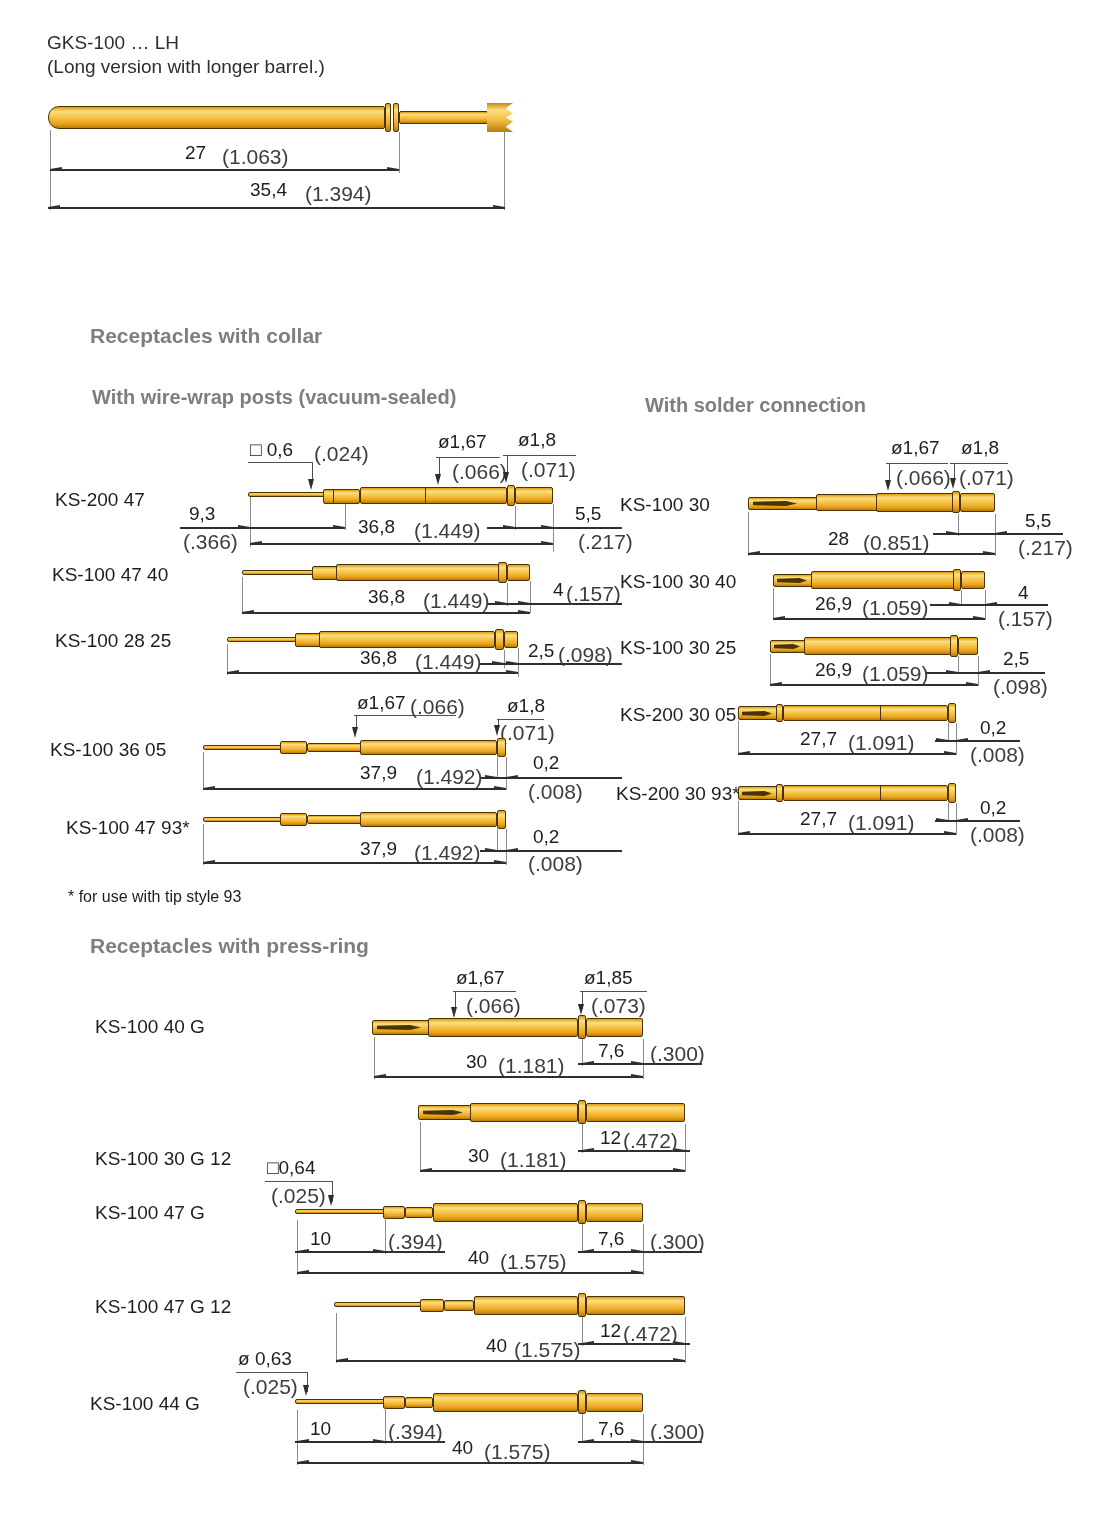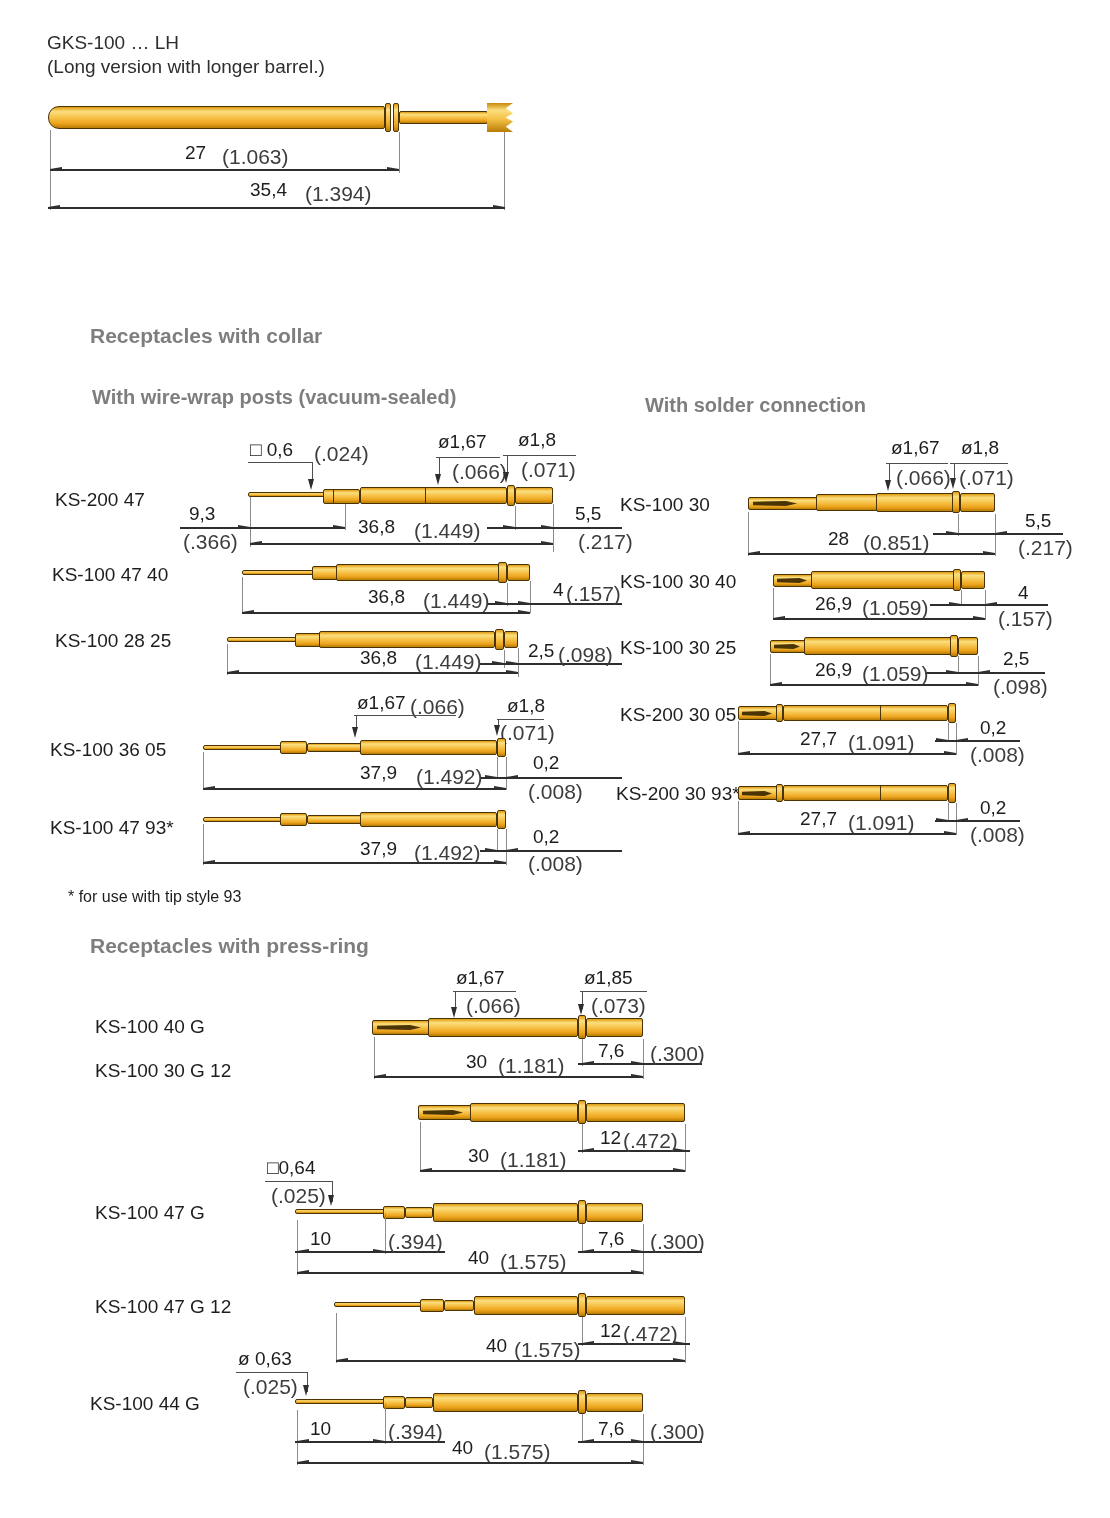--- a/index.html
+++ b/index.html
@@ -175,21 +175,21 @@
     <div class="t mm" style="left:533px;top:752px">0,2</div>
     <div class="t in" style="left:528px;top:780px">(.008)</div>
     <div class="t mm" style="left:360px;top:762px">37,9</div>
     <div class="t in" style="left:416px;top:765px">(1.492)</div>
     <div class="ln" style="left:203px;top:788px;width:303px"></div>
     <div class="aL" style="left:203px;top:786px"></div>
     <div class="aR" style="left:494px;top:786px"></div>
   </div>
 
   <div>
-    <div class="t lbl" style="left:50px;top:817px">KS-100 47 93*</div>
+    <div class="t lbl" style="left:66px;top:817px">KS-100 47 93*</div>
     <div class="g" style="left:203px;top:817px;width:79px;height:5px"></div>
     <div class="g" style="left:280px;top:813px;width:27px;height:13px"></div>
     <div class="g" style="left:307px;top:815px;width:55px;height:9px"></div>
     <div class="g" style="left:360px;top:812px;width:137px;height:15px"></div>
     <div class="g" style="left:497px;top:810px;width:9px;height:19px"></div>
     <div class="ex" style="left:203px;top:824px;height:41px"></div>
     <div class="ex" style="left:497px;top:829px;height:23px"></div>
     <div class="ex" style="left:506px;top:829px;height:36px"></div>
     <div class="ln" style="left:480px;top:850px;width:142px"></div>
     <div class="aR" style="left:485px;top:848px"></div>
@@ -355,21 +355,21 @@
     <div class="t mm" style="left:598px;top:1040px">7,6</div>
     <div class="t in" style="left:650px;top:1042px">(.300)</div>
     <div class="t mm" style="left:466px;top:1051px">30</div>
     <div class="t in" style="left:498px;top:1054px">(1.181)</div>
     <div class="ln" style="left:374px;top:1076px;width:269px"></div>
     <div class="aL" style="left:374px;top:1074px"></div>
     <div class="aR" style="left:631px;top:1074px"></div>
   </div>
 
   <div>
-    <div class="t lbl" style="left:95px;top:1060px">KS-100 30 G 12</div>
+    <div class="t lbl" style="left:95px;top:1148px">KS-100 30 G 12</div>
     <div class="g" style="left:418px;top:1105px;width:54px;height:15px"></div>
     <div class="slot" style="left:423px;top:1110px;width:40px;height:5px"></div>
     <div class="g" style="left:470px;top:1103px;width:108px;height:19px"></div>
     <div class="g" style="left:578px;top:1100px;width:8px;height:24px"></div>
     <div class="g" style="left:586px;top:1103px;width:99px;height:19px"></div>
     <div class="ex" style="left:420px;top:1122px;height:50px"></div>
     <div class="ex" style="left:582px;top:1124px;height:29px"></div>
     <div class="ex" style="left:685px;top:1124px;height:48px"></div>
     <div class="ln" style="left:578px;top:1150px;width:112px"></div>
     <div class="aL" style="left:582px;top:1148px"></div>

